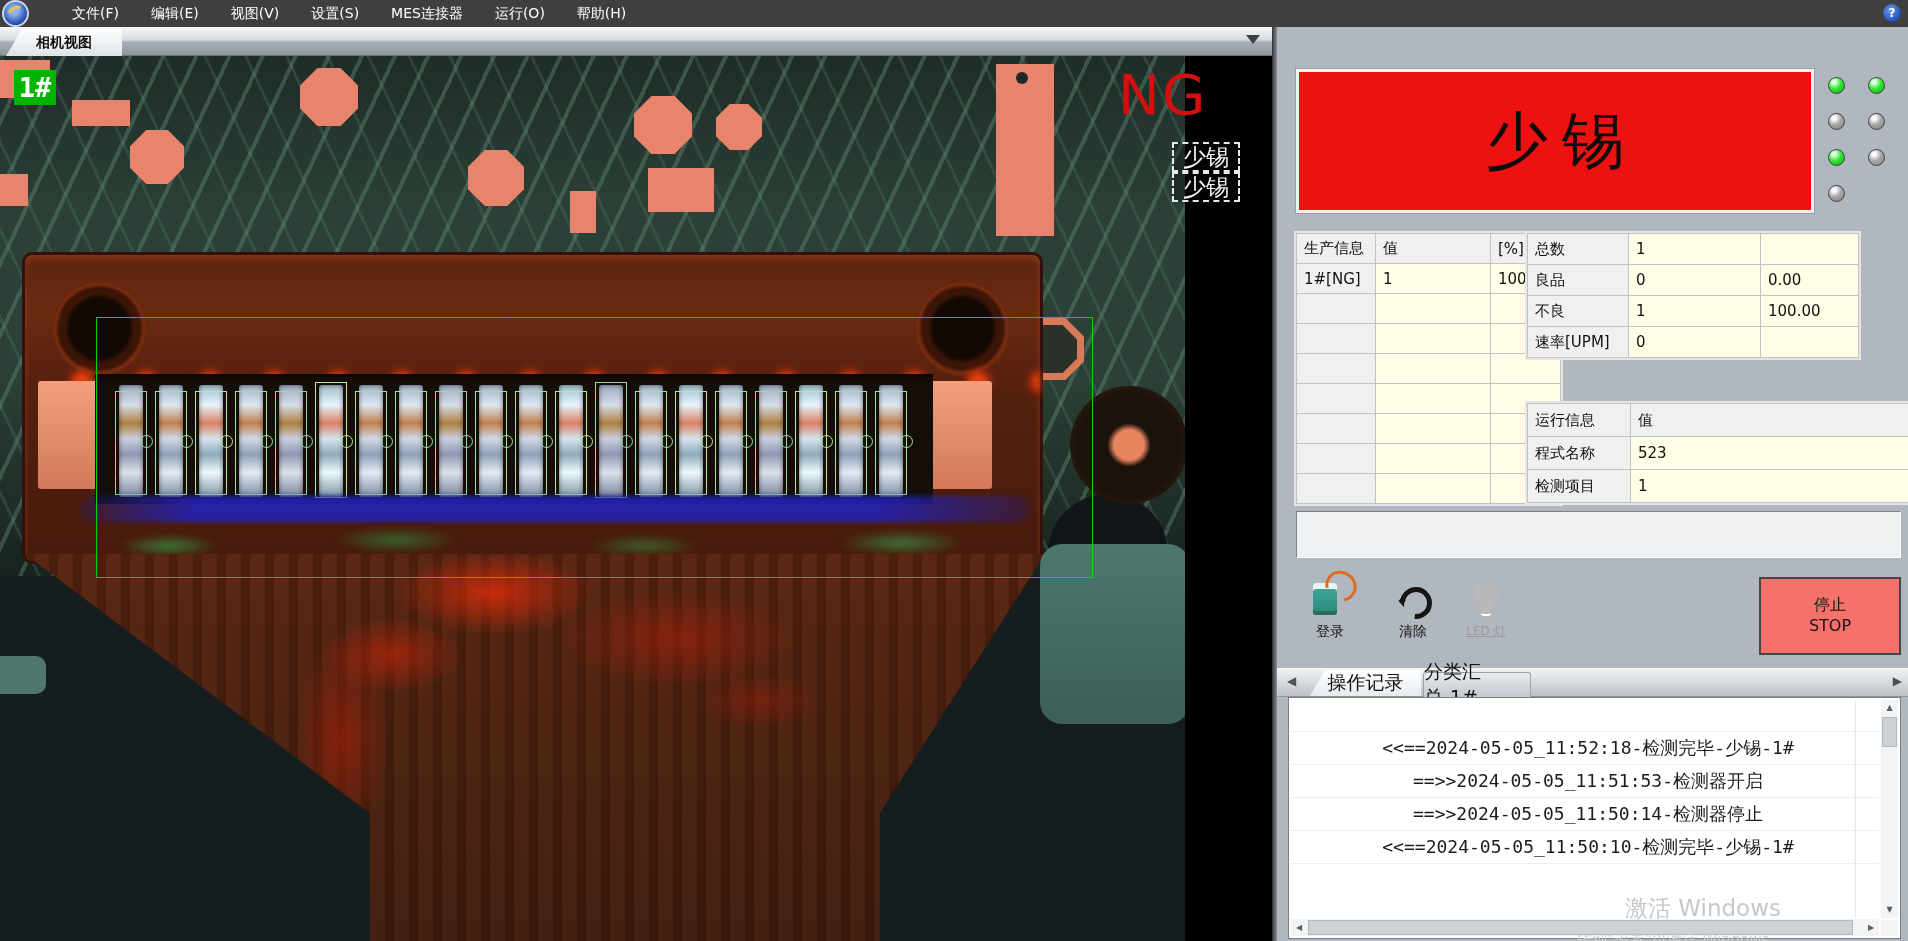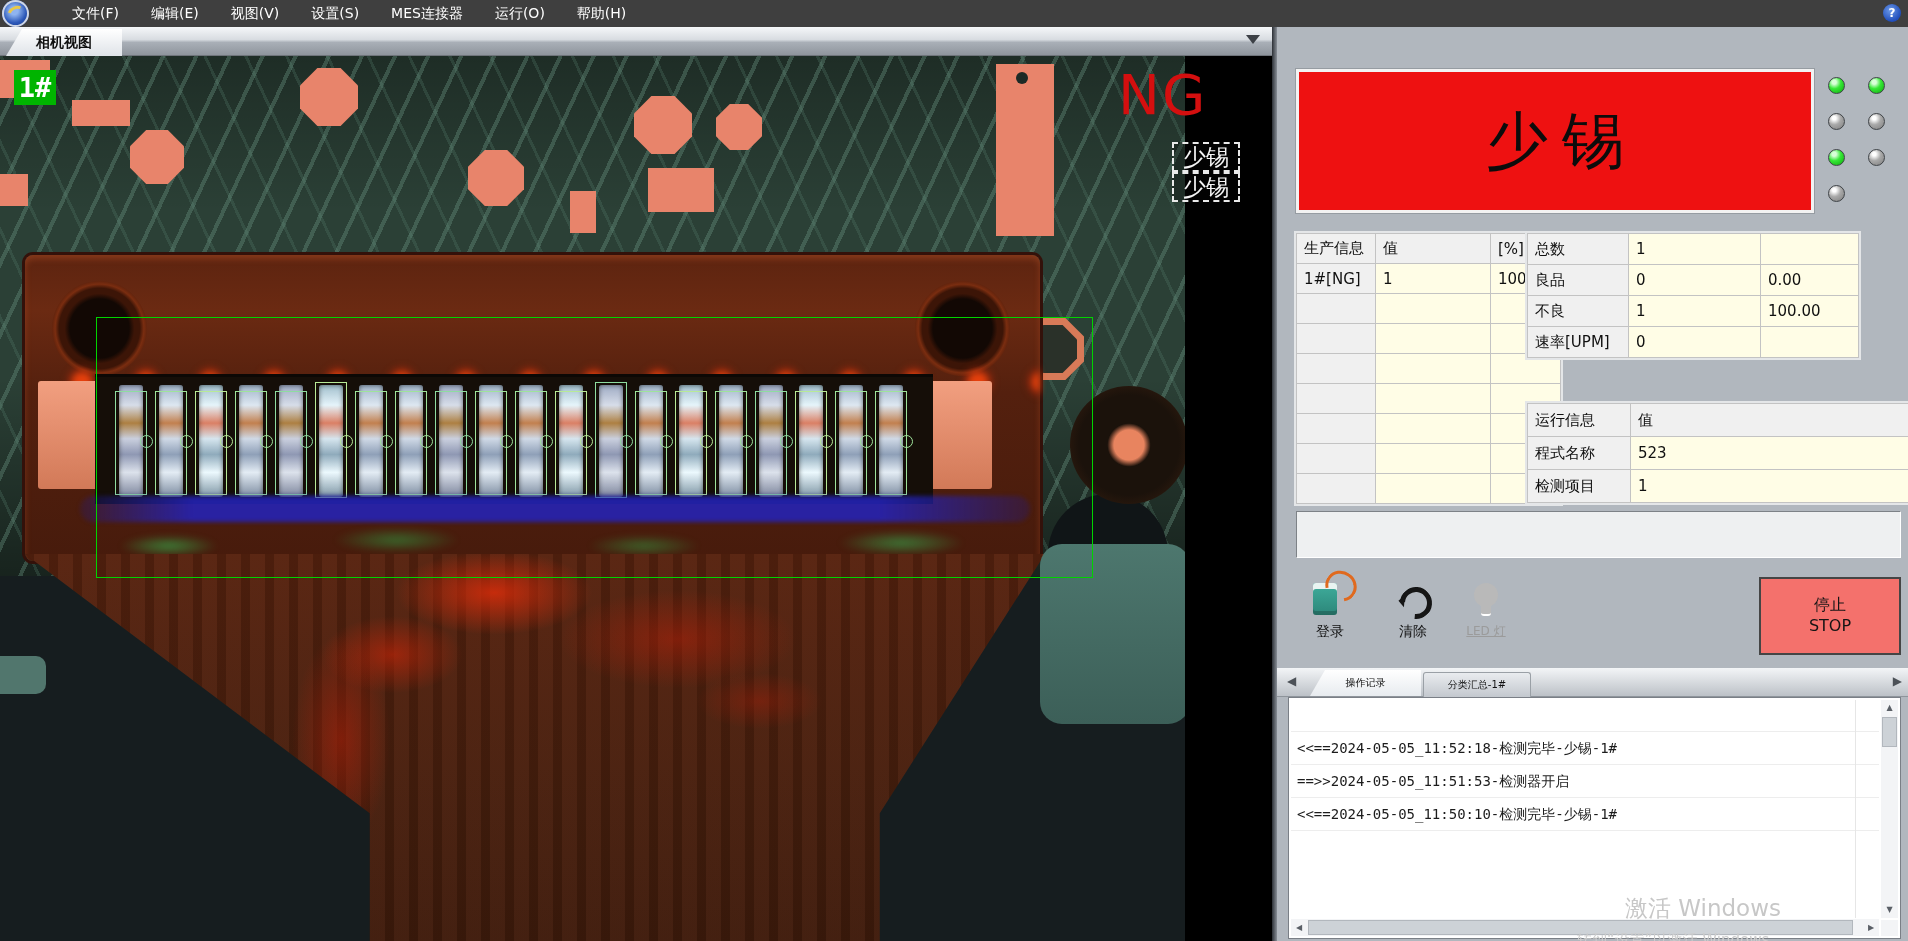--- a/index.html
+++ b/index.html
@@ -151,31 +151,31 @@
   .icon-led{position:absolute;left:23px;top:2px;width:24px;height:24px;border-radius:50%;background:#b9b9b9;}
   .icon-led::after{content:'';position:absolute;left:7px;top:22px;width:10px;height:9px;background:#b9b9b9;
     border-radius:0 0 3px 3px;border-bottom:2px solid #fff;}
   .stop-btn{position:absolute;left:482px;top:550px;width:142px;height:78px;background:#f4716c;
     border:2px solid #454545;box-sizing:border-box;display:flex;flex-direction:column;align-items:center;
     justify-content:center;font-size:16px;color:#141414;line-height:1.3;}
 
   .log-tabstrip{position:absolute;left:0;top:641px;width:631px;height:28px;
     background:linear-gradient(#f3f5f7,#bcc1c7);border-bottom:1px solid #8e949b;}
   .tab-arrow{position:absolute;top:6px;font-size:12px;color:#4c5157;}
-  .log-tab{position:absolute;display:flex;align-items:center;justify-content:center;font-size:10px;color:#101010;}
+  .log-tab{position:absolute;display:flex;align-items:center;justify-content:center;font-size:19px;color:#101010;}
   .log-tab.active{left:33px;top:2px;width:111px;height:26px;clip-path:polygon(15px 0,100% 0,100% 100%,0 100%);
     background:linear-gradient(#ffffff,#e7ebef);}
   .log-tab.inactive{left:146px;top:4px;width:106px;height:24px;border:1px solid #9aa0a6;border-bottom:none;
     border-radius:3px 3px 0 0;background:linear-gradient(#e9ecef,#c3c8ce);}
 
   .log-box{position:absolute;left:11px;top:670px;width:613px;height:242px;background:#fff;
     border:1px solid #7a7f86;box-sizing:border-box;}
   .log-rows{position:absolute;left:2px;top:2px;right:21px;bottom:20px;overflow:hidden;padding-top:31px;}
   .log-row{height:32px;line-height:32px;border-bottom:1px solid #ededed;padding-left:6px;white-space:nowrap;
-    font-family:"DejaVu Sans Mono","Liberation Mono",monospace;font-size:14px;color:#1c1c1c;}
+    font-family:"DejaVu Sans Mono","Liberation Mono",monospace;font-size:18px;color:#1c1c1c;text-align:center;}
   .log-row:first-child{border-top:1px solid #ededed;}
   .col-line{position:absolute;right:44px;top:2px;bottom:20px;width:1px;background:#e6e6e6;}
   .vscroll{position:absolute;top:2px;right:2px;bottom:20px;width:17px;background:#f3f4f6;}
   .vscroll .sb-arrow{position:absolute;left:0;width:17px;height:16px;font-size:8px;color:#5a5f66;
     text-align:center;line-height:16px;}
   .vscroll .up{top:0;}.vscroll .down{bottom:0;}
   .vscroll .thumb{position:absolute;left:1px;right:1px;top:17px;height:28px;background:#cdd2d7;border:1px solid #b2b7bd;}
   .hscroll{position:absolute;left:2px;right:21px;bottom:2px;height:17px;background:#f3f4f6;}
   .hscroll .sb-arrow{position:absolute;top:0;width:16px;height:17px;font-size:8px;color:#5a5f66;
     text-align:center;line-height:17px;}
@@ -411,20 +411,21 @@
       <div class="log-tab inactive">
         <span>分类汇总-1#</span>
       </div>
       <span class="tab-arrow" style="right:6px;">▶</span>
     </div>
 
     <div class="log-box">
       <div class="log-rows">
         <div class="log-row">&lt;&lt;==2024-05-05_11:52:18-检测完毕-少锡-1#</div>
         <div class="log-row">==&gt;&gt;2024-05-05_11:51:53-检测器开启</div>
+        <div class="log-row">==&gt;&gt;2024-05-05_11:50:14-检测器停止</div>
         <div class="log-row">&lt;&lt;==2024-05-05_11:50:10-检测完毕-少锡-1#</div>
       </div>
       <div class="col-line"></div>
       <div class="vscroll">
         <div class="sb-arrow up">▲</div>
         <div class="thumb"></div>
         <div class="sb-arrow down">▼</div>
       </div>
       <div class="hscroll">
         <div class="sb-arrow left">◀</div>

